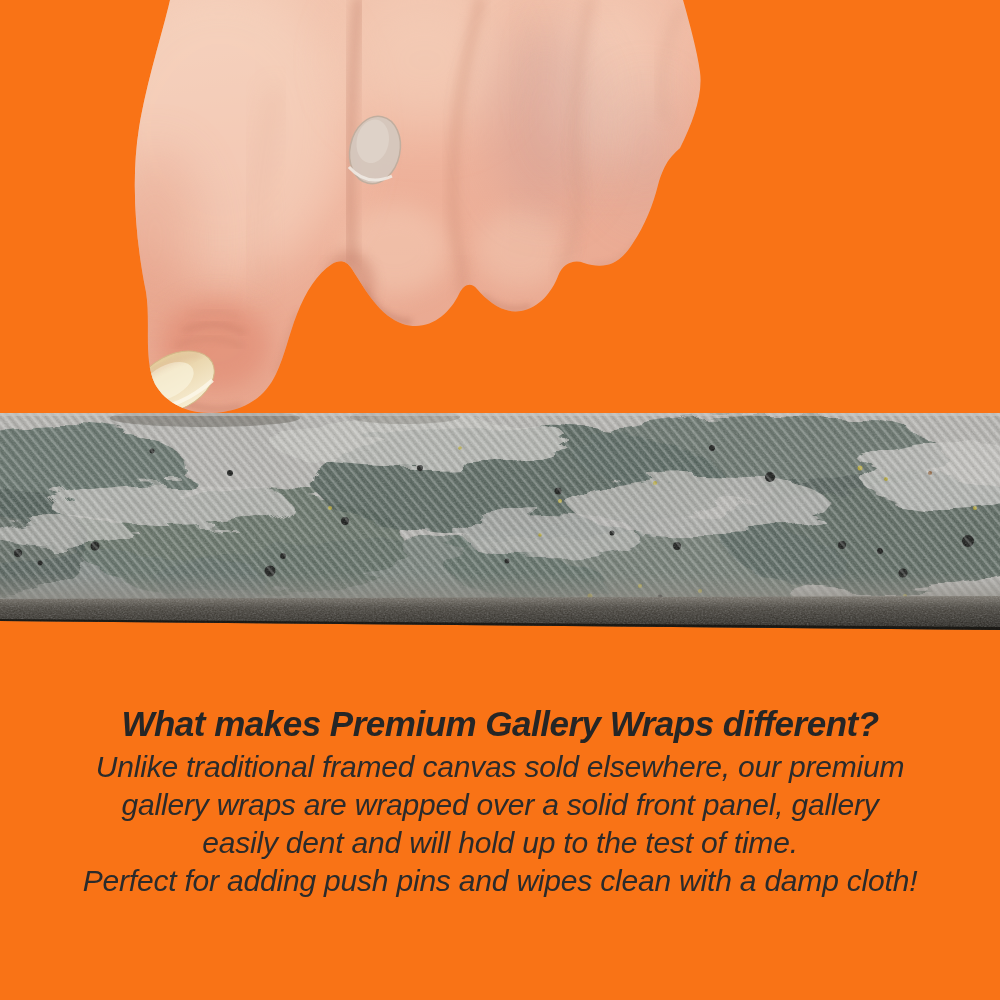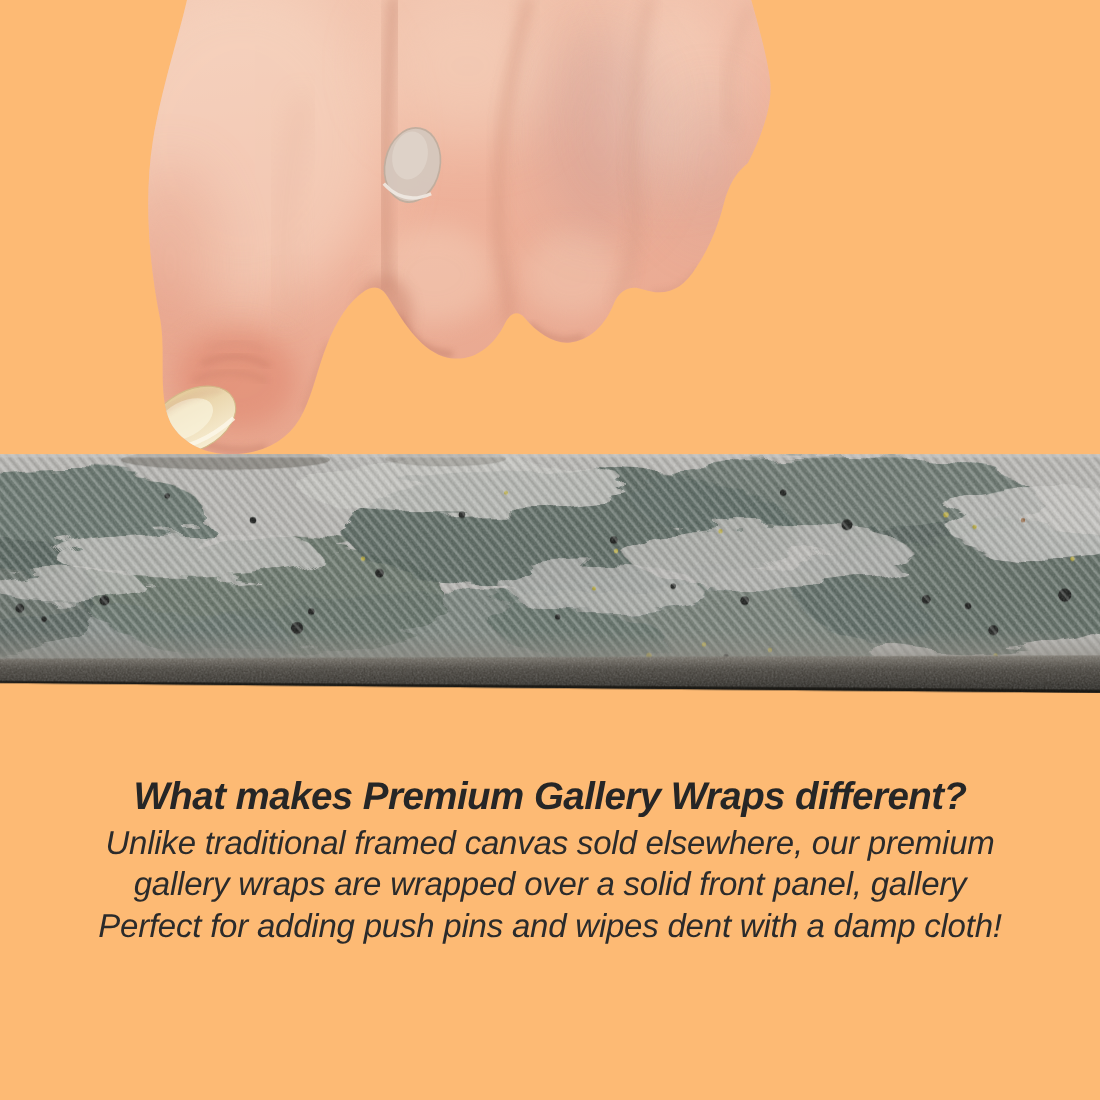--- a/index.html
+++ b/index.html
@@ -1,19 +1,19 @@
 <!DOCTYPE html>
 <html><head>
 <meta charset="utf-8">
 <style>
   html,body{margin:0;padding:0;background:#ffffff;}
   .page{
     position:relative;
     width:1000px;height:1000px;
-    background:#fdba74;
+    background:#f97316;
     overflow:hidden;
     font-family:"Liberation Sans",sans-serif;
   }
   .hand-photo{
     position:absolute;left:125px;top:0;
     width:580px;height:418px;
   }
   .canvas-strip{
     position:absolute;left:0;top:413px;
     width:1000px;height:222px;
@@ -254,16 +254,17 @@
         <rect x="0" y="180" width="1000" height="42" filter="url(#grainF)" opacity="0.35"></rect>
       </g>
       <polygon points="0,206 1000,214 1000,217 0,208" fill="#13110e" opacity="0.8"></polygon>
     </g>
   </svg>
 
   <div class="text-block">
     <h1>What makes Premium Gallery Wraps different?</h1>
     <p>Unlike traditional framed canvas sold elsewhere, our premium</p>
     <p>gallery wraps are wrapped over a solid front panel, gallery</p>
-    <p>Perfect for adding push pins and wipes dent with a damp cloth!</p>
+    <p>easily dent and will hold up to the test of time.</p>
+    <p>Perfect for adding push pins and wipes clean with a damp cloth!</p>
   </div>
 
 </div>
 
 </body></html>

